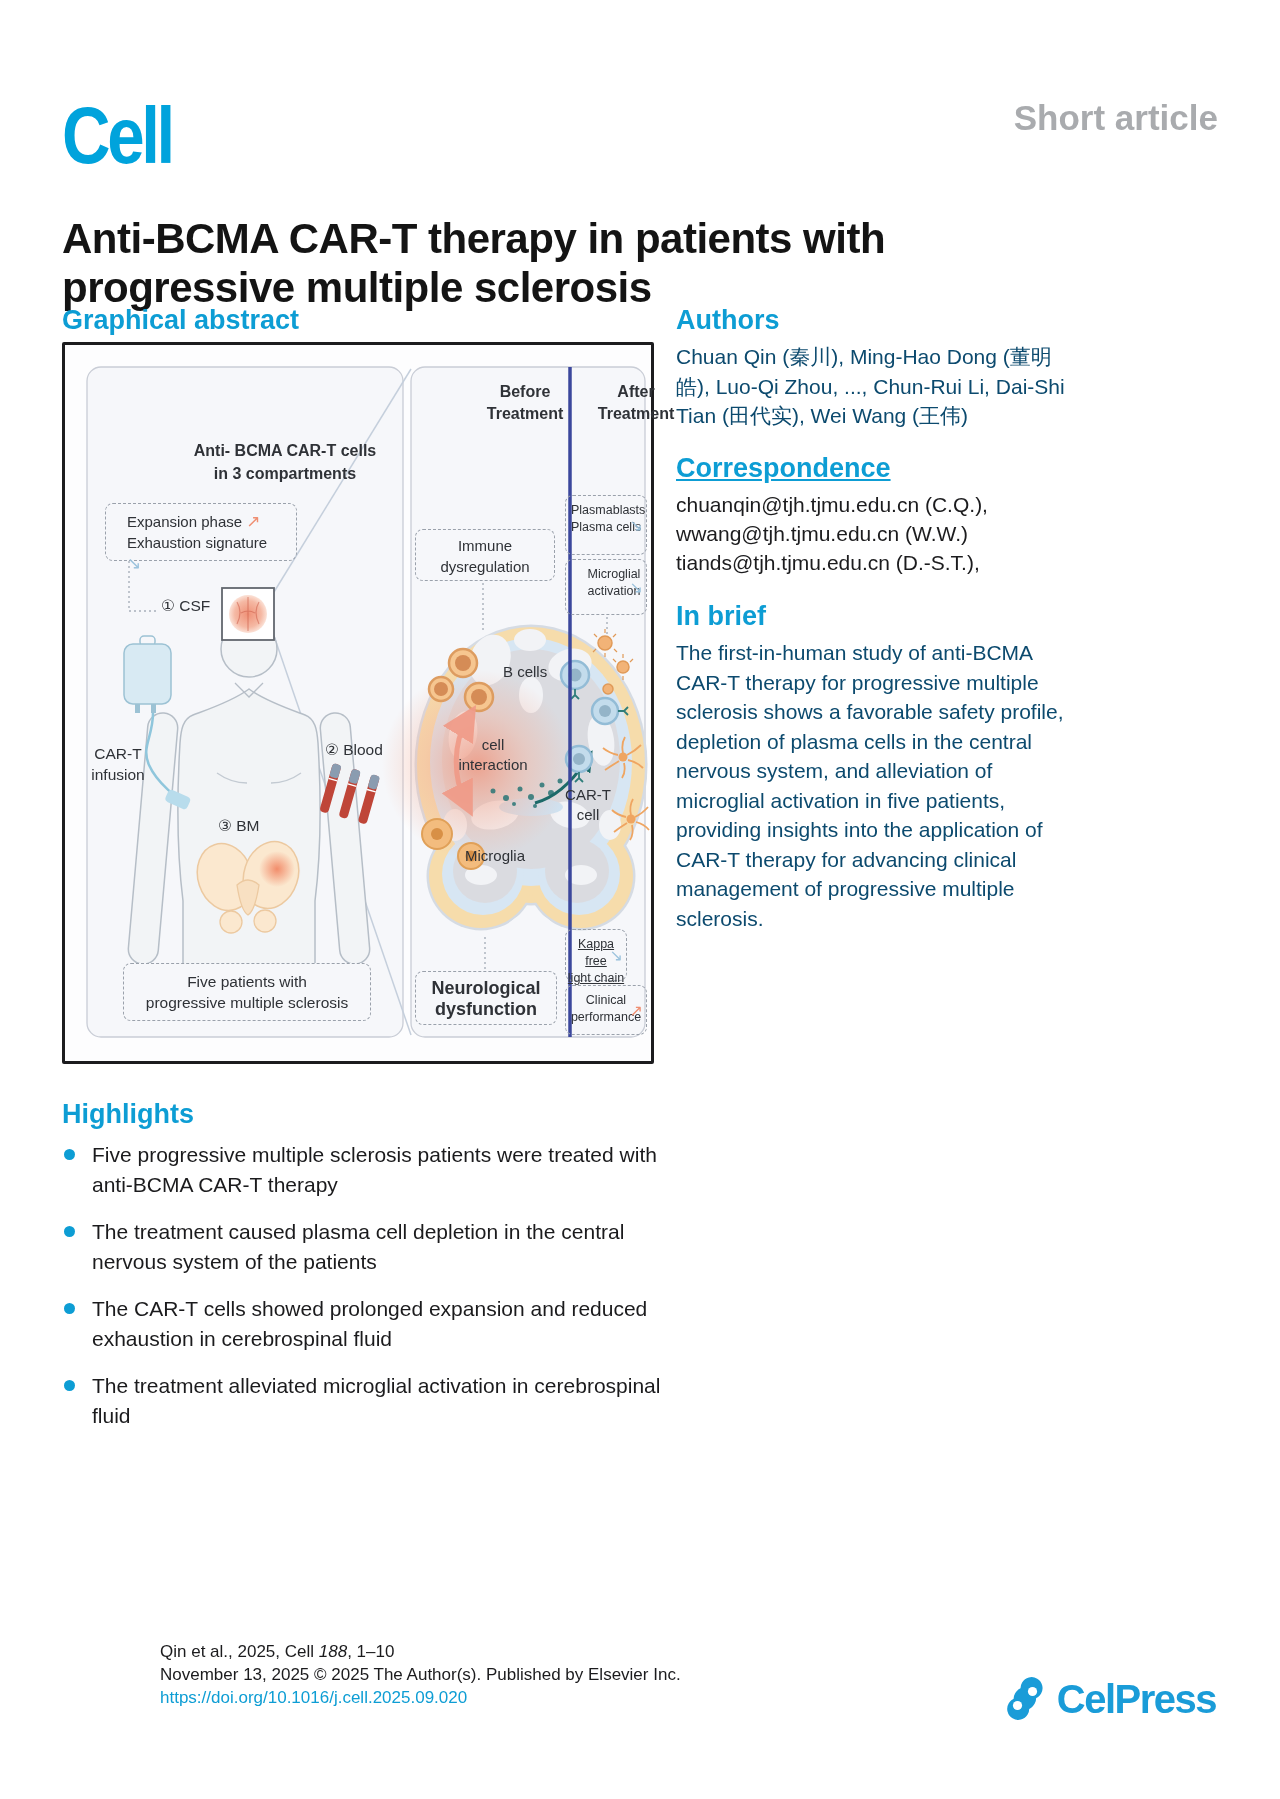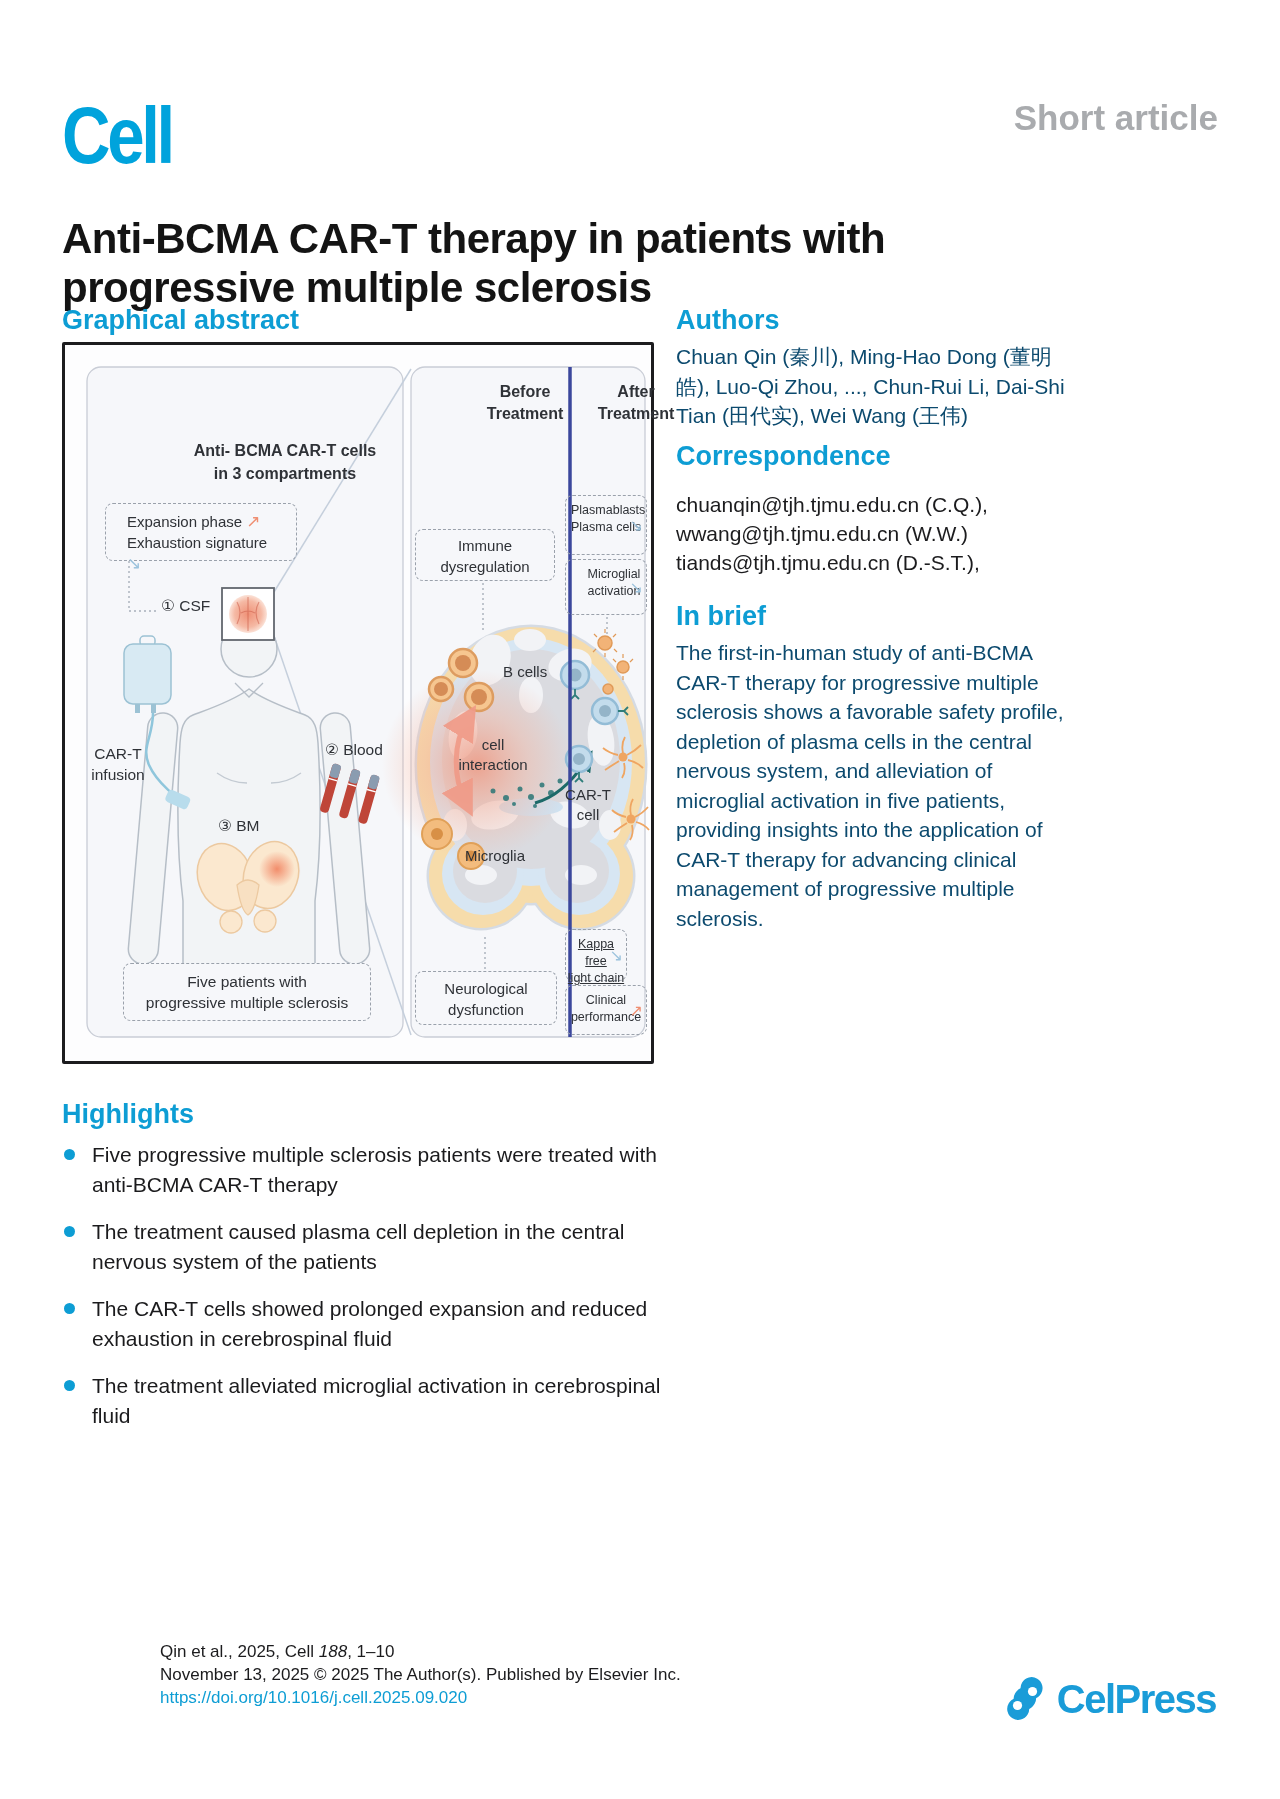--- a/index.html
+++ b/index.html
@@ -280,21 +280,21 @@
 
       <div class="fl" style="left:438px;top:318px;font-size:15px;">B cells</div>
 
       <div class="fl ctr" style="left:384px;top:390px;width:88px;font-size:15px;line-height:20px;">
         <div>cell</div>
         <div>interaction</div>
       </div>
 
       <div class="fl ctr" style="left:382px;top:502px;width:96px;font-size:15px;">Microglia</div>
 
-      <div class="fl dash ctr" style="left:350px;top:626px;width:142px;height:54px;padding-top:6px;font-size:15px;line-height:21px;">
+      <div class="fl dash ctr" style="left:350px;top:626px;width:142px;height:54px;padding-top:6px;font-size:18px;line-height:21px;font-weight:bold;">
         <div>Neurological</div>
         <div>dysfunction</div>
       </div>
 
       <div class="fl ctr bold" style="left:480px;top:36px;width:102px;font-size:16px;line-height:22px;">
         <div>After</div>
         <div>Treatment</div>
       </div>
 
       <div class="fl dash smbox" style="left:500px;top:150px;width:82px;height:60px;padding-left:5px;">
@@ -339,21 +339,21 @@
 
   <div class="abs hl-dot" style="top:1303px;"></div>
   <div class="abs hl-text" style="top:1294px;">The CAR-T cells showed prolonged expansion and reduced exhaustion in cerebrospinal fluid</div>
 
   <div class="abs hl-dot" style="top:1380px;"></div>
   <div class="abs hl-text" style="top:1371px;">The treatment alleviated microglial activation in cerebrospinal fluid</div>
 
   <h2 class="abs sec rcol" style="top:304px;">Authors</h2>
   <div class="abs rcol body-text" style="top:342px;">Chuan Qin (秦川), Ming-Hao Dong (董明皓), Luo-Qi Zhou, ..., Chun-Rui Li, Dai-Shi Tian (田代实), Wei Wang (王伟)</div>
 
-  <h2 class="abs sec rcol" style="top:440px;">Correspondence</h2>
+  <h2 class="abs sec rcol" style="top:452px;text-decoration:underline;">Correspondence</h2>
   <div class="abs rcol" style="top:490px;">
     <a href="#" class="email">chuanqin@tjh.tjmu.edu.cn (C.Q.),</a>
     <a href="#" class="email">wwang@tjh.tjmu.edu.cn (W.W.)</a>
     <a href="#" class="email">tiands@tjh.tjmu.edu.cn (D.-S.T.),</a>
   </div>
 
   <h2 class="abs sec rcol" style="top:600px;">In brief</h2>
   <div class="abs rcol body-text" style="top:638px;">The first-in-human study of anti-BCMA CAR-T therapy for progressive multiple sclerosis shows a favorable safety profile, depletion of plasma cells in the central nervous system, and alleviation of microglial activation in five patients, providing insights into the application of CAR-T therapy for advancing clinical management of progressive multiple sclerosis.</div>
 
   <div class="abs" style="left:160px;top:1640px;">

